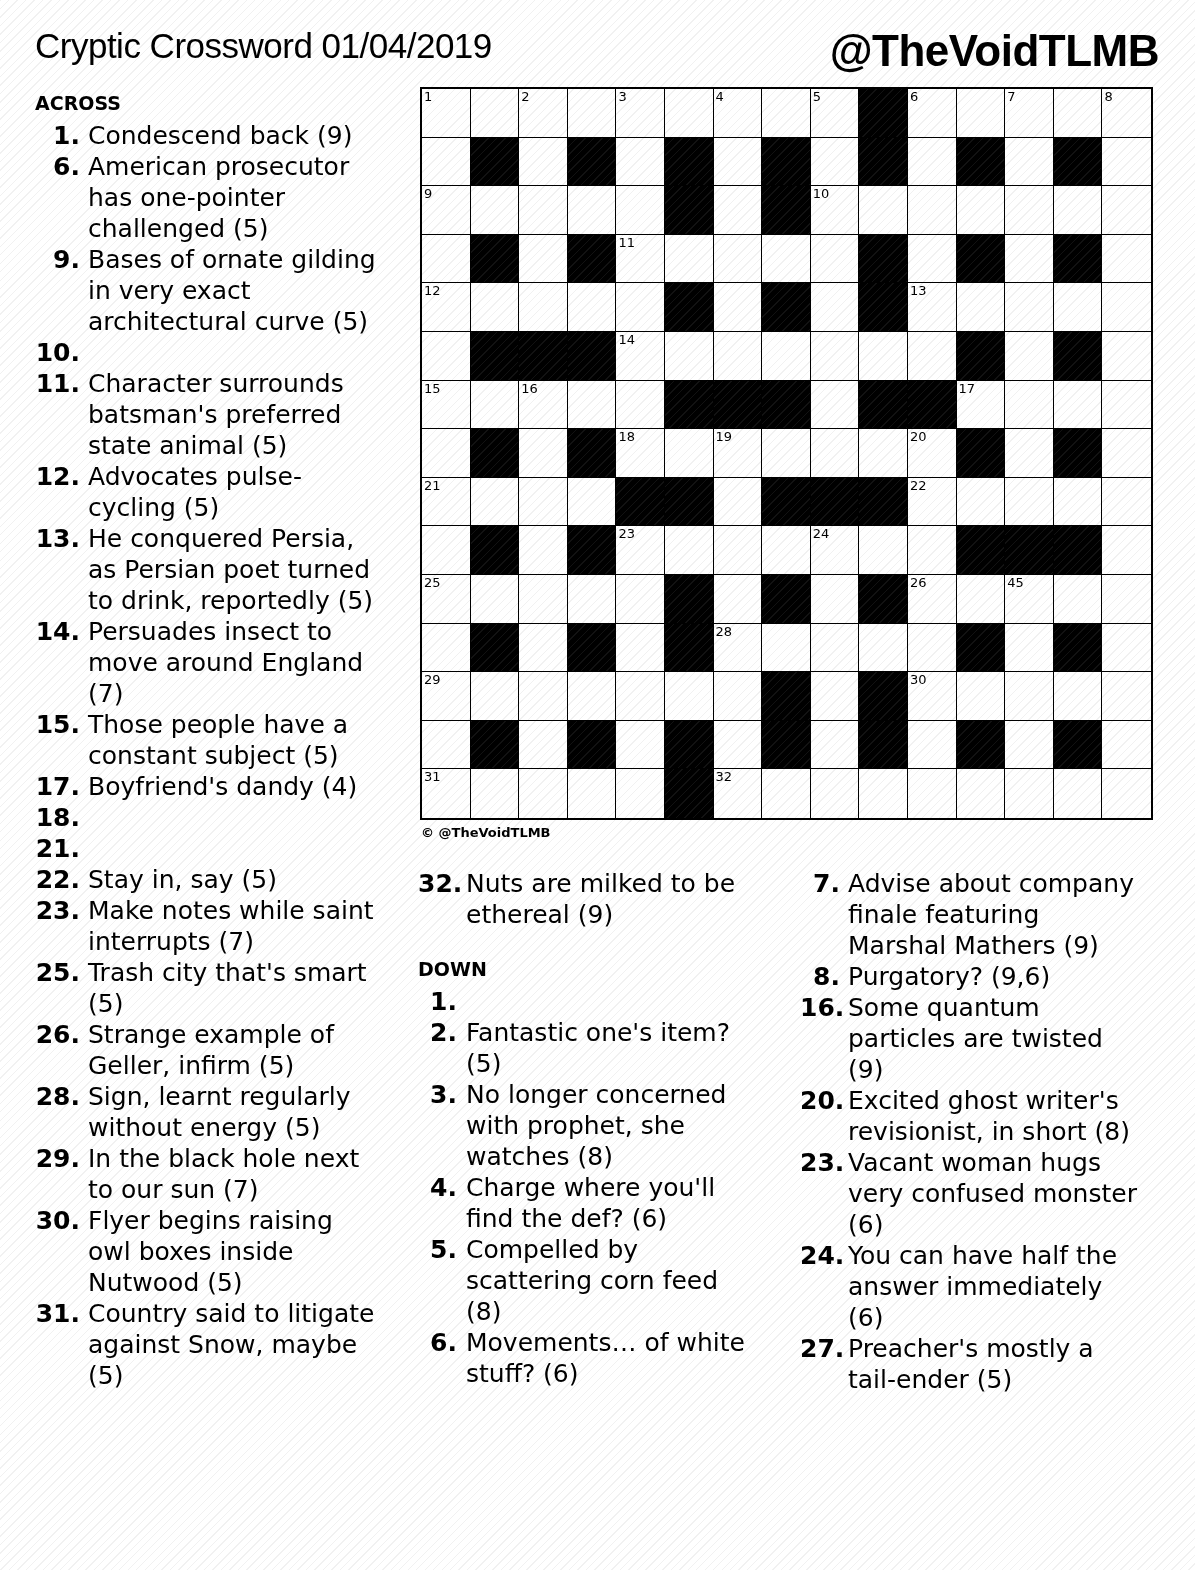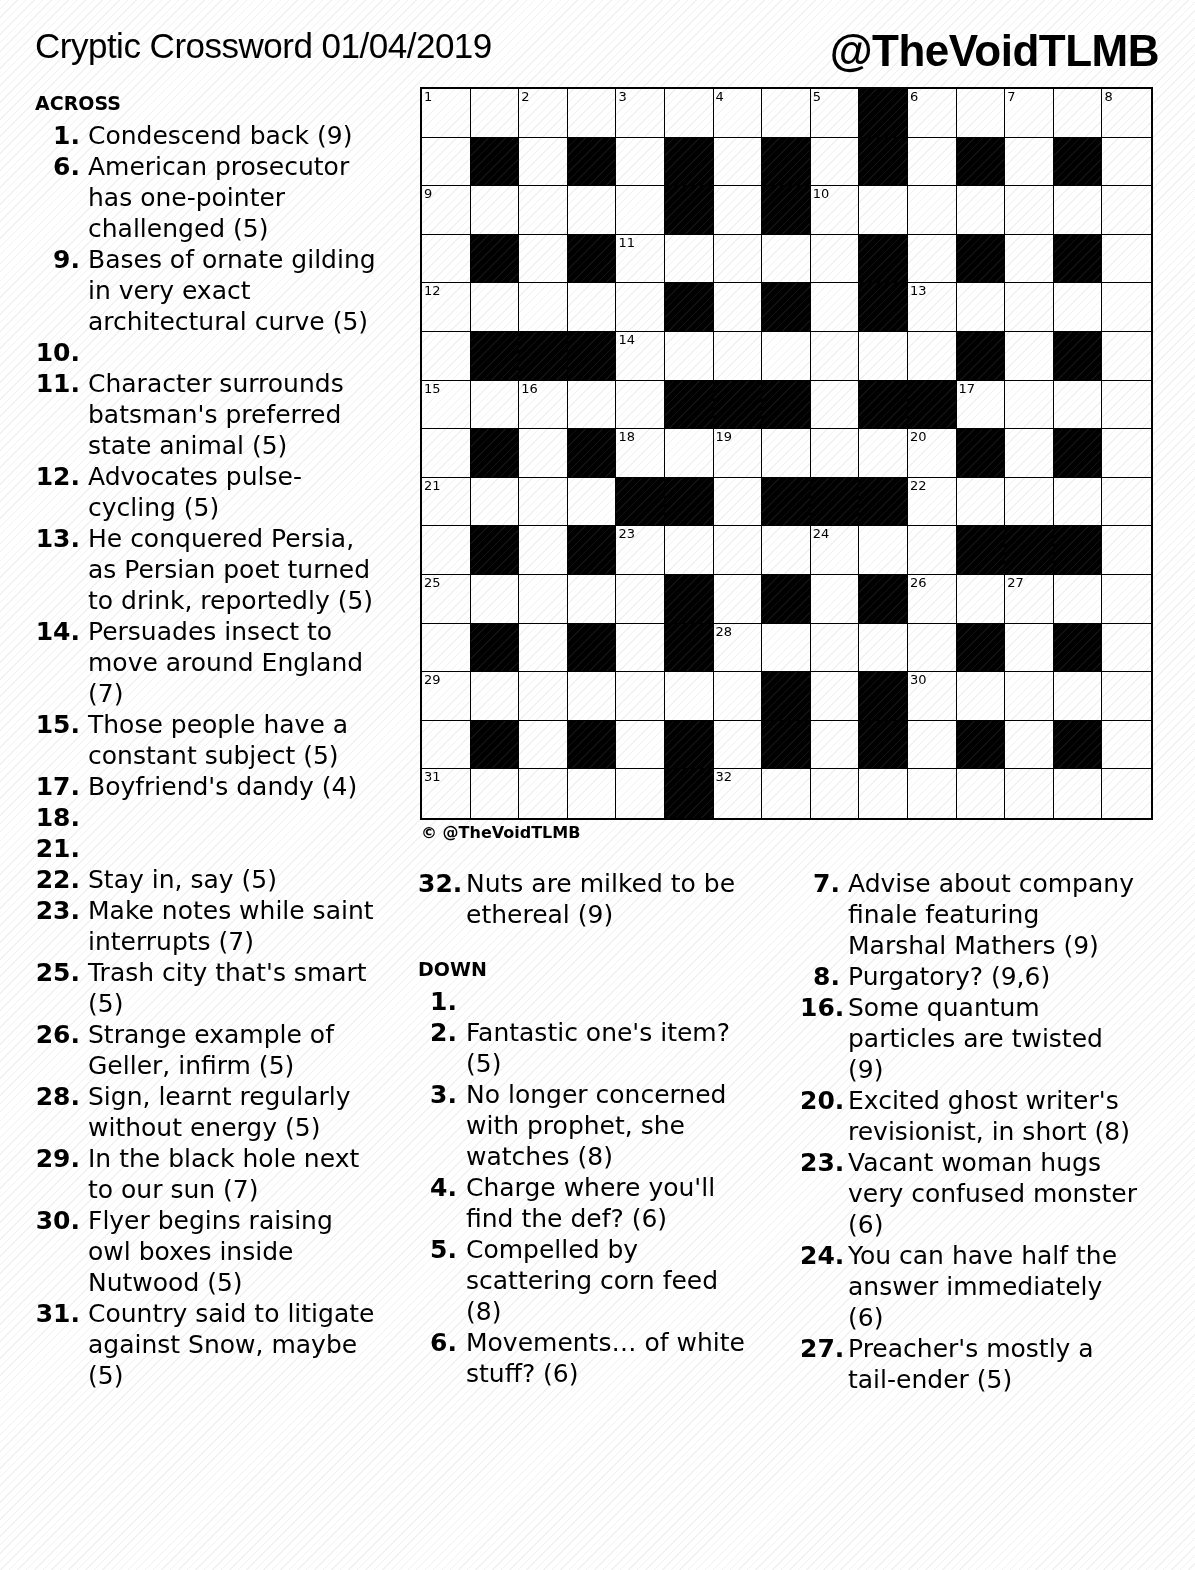--- a/index.html
+++ b/index.html
@@ -64,21 +64,21 @@
     background-color:#000;
     background-image:repeating-linear-gradient(135deg, rgba(255,255,255,0.07) 0 1px, transparent 1px 6px);
   }
   .cellnum {
     position:absolute; top:0; left:2px;
     font-size:13px; line-height:15px; font-weight:normal;
   }
 
   .copyright {
     position:absolute; left:421px; top:820px;
-    font-size:16px; font-weight:bold; line-height:26px;
+    font-size:13px; font-weight:bold; line-height:26px;
   }
 </style>
 </head>
 <body>
 
 <div class="page-title">Cryptic Crossword 01/04/2019</div>
 <div class="author-handle">@TheVoidTLMB</div>
 
 <div class="clue-col col-across">
   <div class="section-heading">ACROSS</div>
@@ -372,21 +372,21 @@
     <div class="cell black"></div>
     <div class="cell"></div>
     <div class="cell black"></div>
     <div class="cell"></div>
     <div class="cell black"></div>
     <div class="cell">
       <span class="cellnum">26</span>
     </div>
     <div class="cell"></div>
     <div class="cell">
-      <span class="cellnum">27</span>
+      <span class="cellnum">45</span>
     </div>
     <div class="cell"></div>
     <div class="cell"></div>
     <div class="cell"></div>
     <div class="cell black"></div>
     <div class="cell"></div>
     <div class="cell black"></div>
     <div class="cell"></div>
     <div class="cell black"></div>
     <div class="cell">

